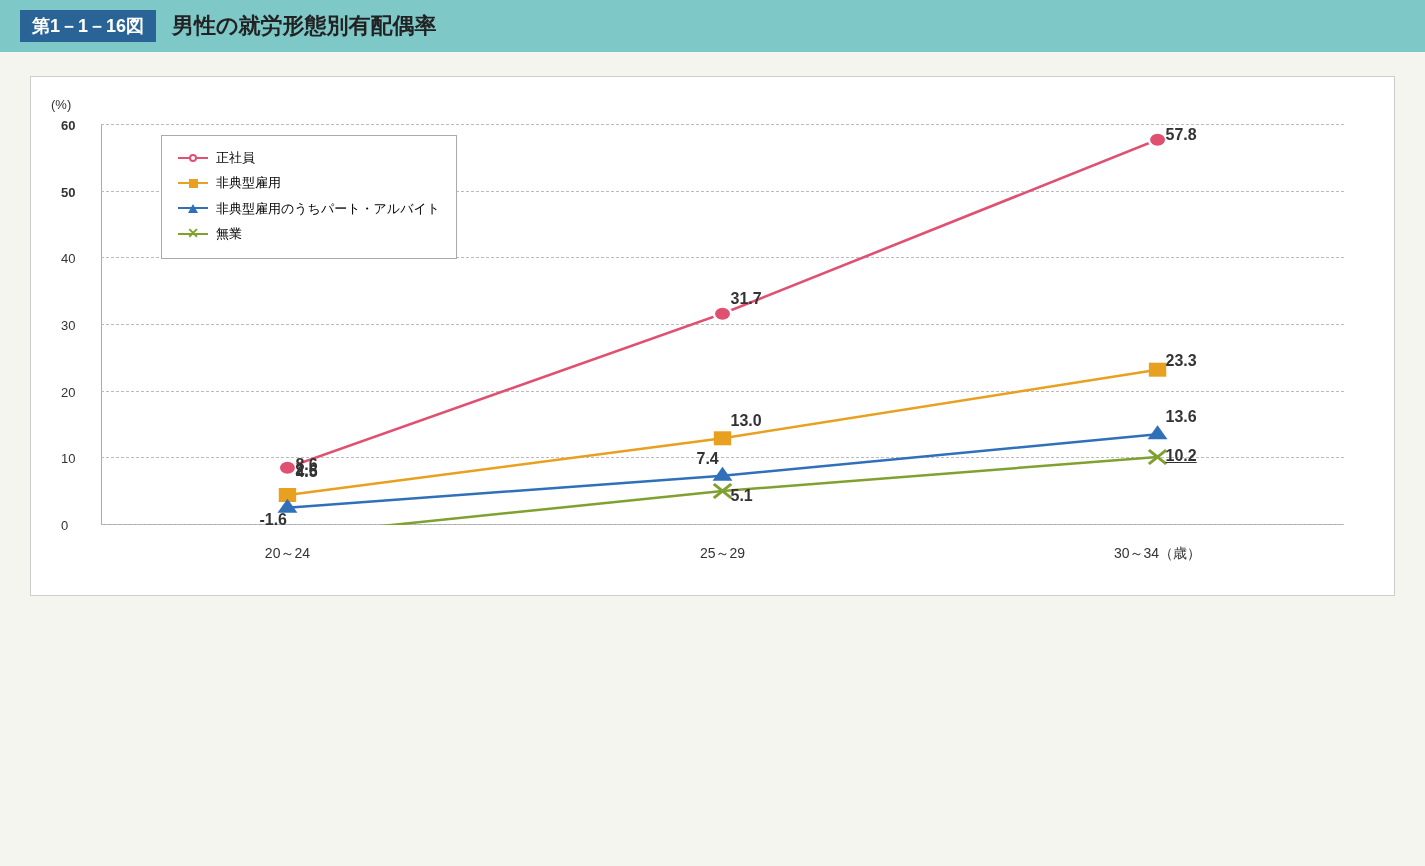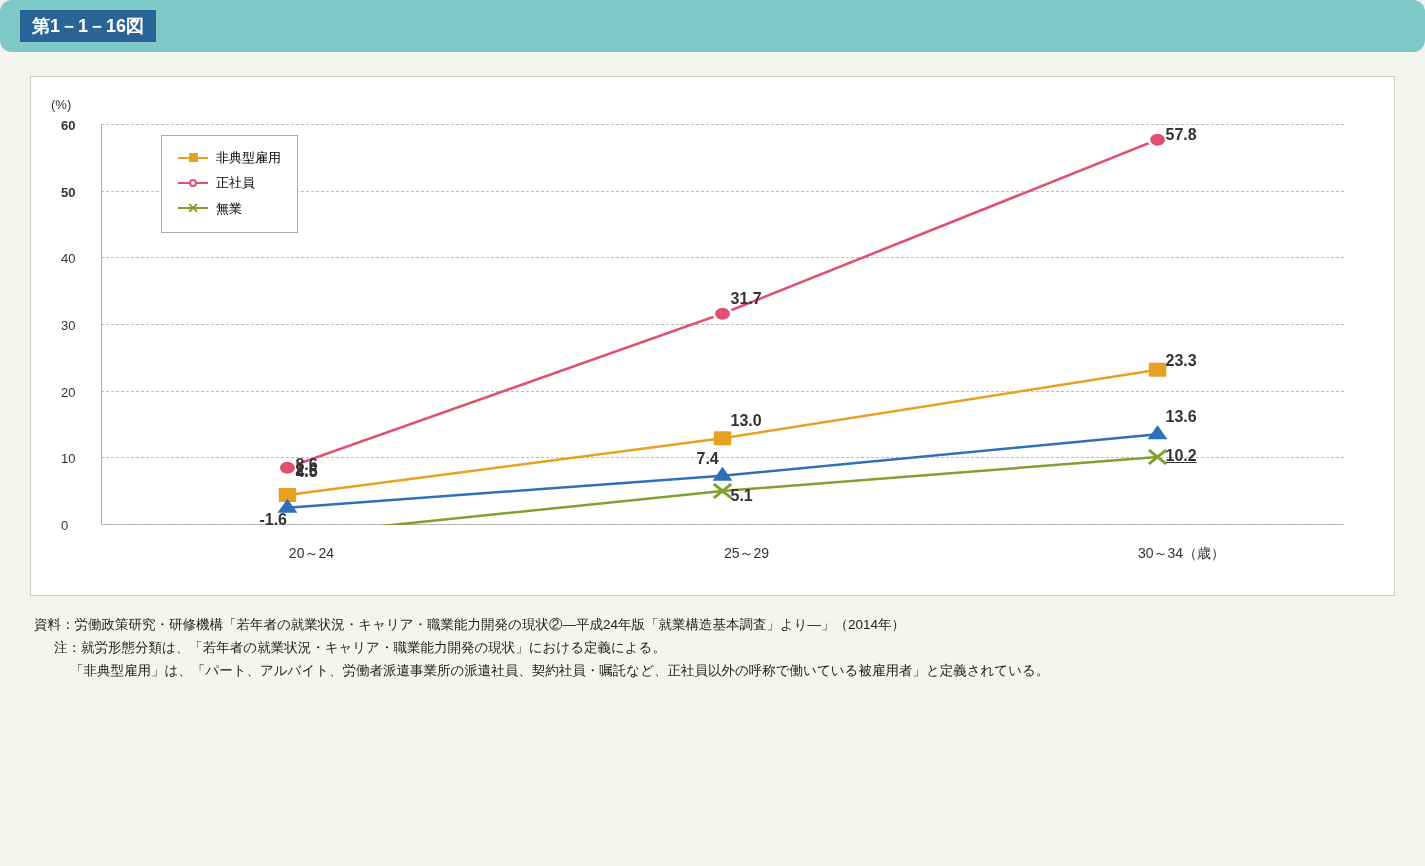--- a/index.html
+++ b/index.html
@@ -10,21 +10,20 @@
       min-height: 866px;
       display: flex;
       flex-direction: column;
     }
     .header {
       background: #7ec8c8;
       padding: 10px 20px;
       display: flex;
       align-items: center;
       gap: 16px;
-      border-radius: 12px;
     }
     .header-figure-label {
       background: #2a6496;
       color: white;
       font-weight: bold;
       font-size: 18px;
       padding: 4px 12px;
       white-space: nowrap;
     }
     .header-title {
@@ -79,21 +78,20 @@
       color: #333;
       transform: translateY(-50%);
     }
     .x-tick-label {
       position: absolute;
       bottom: -38px;
       font-size: 14px;
       color: #333;
       transform: translateX(-50%);
       text-align: center;
-      margin-left: 24px;
     }
     .axis-bottom {
       position: absolute;
       bottom: 0;
       left: 0;
       right: 0;
       border-top: 1px solid #aaa;
     }
     .axis-left {
       position: absolute;
@@ -173,20 +171,21 @@
     }
     .footnote-note2 {
       padding-left: 36px;
     }
   </style>
 </head>
 <body>
 
 <div class="header">
   <span class="header-figure-label">第1－1－16図</span>
+  <span class="header-title">男性の就労形態別有配偶率</span>
 </div>
 
 <div class="main-content">
   <div class="chart-container">
     <div class="chart-area">
 
       <span class="y-axis-label">(%)</span>
 
       <div class="chart-plot">
         <div class="axis-left"></div>
@@ -257,41 +256,42 @@
         <span class="data-label" style="left: calc(15% + 8px); bottom: calc(2.6/60*100% + 28px);">2.6</span>
         <span class="data-label" style="left: calc(50% - 26px); bottom: calc(7.4/60*100% + 8px);">7.4</span>
         <span class="data-label" style="left: calc(85% + 8px); bottom: calc(13.6/60*100% + 8px);">13.6</span>
 
         <span class="data-label" style="left: calc(15% - 28px); bottom: calc(0% - 4px); color:#333;">-1.6</span>
         <span class="data-label" style="left: calc(50% + 8px); bottom: calc(5.1/60*100% - 14px);">5.1</span>
         <span class="data-label" style="left: calc(85% + 8px); bottom: calc(10.2/60*100% - 8px); text-decoration: underline;">10.2</span>
 
         <div class="legend-box">
           <div class="legend-item">
+            <div class="legend-line" style="color:#e05070;">
+              <div class="legend-dot" style="color:#e05070;"></div>
+            </div>
+            <span>正社員</span>
+          </div>
+          <div class="legend-item">
             <div class="legend-line" style="color:#e8a020;">
               <div class="legend-square" style="color:#e8a020; width:9px; height:9px;"></div>
             </div>
             <span>非典型雇用</span>
           </div>
           <div class="legend-item">
-            <div class="legend-line" style="color:#e05070;">
-              <div class="legend-dot" style="color:#e05070;"></div>
-            </div>
-            <span>正社員</span>
+            <div class="legend-line" style="color:#3070b8;">
+              <div style="width:0;height:0;border-left:5px solid transparent;border-right:5px solid transparent;border-bottom:9px solid #3070b8;position:relative;z-index:1;"></div>
+            </div>
+            <span>非典型雇用のうちパート・アルバイト</span>
           </div>
           <div class="legend-item">
             <div class="legend-line" style="color:#80a030;">
               <span style="font-size:14px;font-weight:bold;color:#80a030;position:relative;z-index:1;">✕</span>
             </div>
             <span>無業</span>
           </div>
         </div>
 
       </div>
     </div>
   </div>
 
-  <div class="footnote-section">
-    <p>資料：労働政策研究・研修機構「若年者の就業状況・キャリア・職業能力開発の現状②―平成24年版「就業構造基本調査」より―」（2014年）</p>
-    <p class="footnote-note">注：就労形態分類は、「若年者の就業状況・キャリア・職業能力開発の現状」における定義による。</p>
-    <p class="footnote-note2">「非典型雇用」は、「パート、アルバイト、労働者派遣事業所の派遣社員、契約社員・嘱託など、正社員以外の呼称で働いている被雇用者」と定義されている。</p>
-  </div>
 </div>
 
 </body></html>

